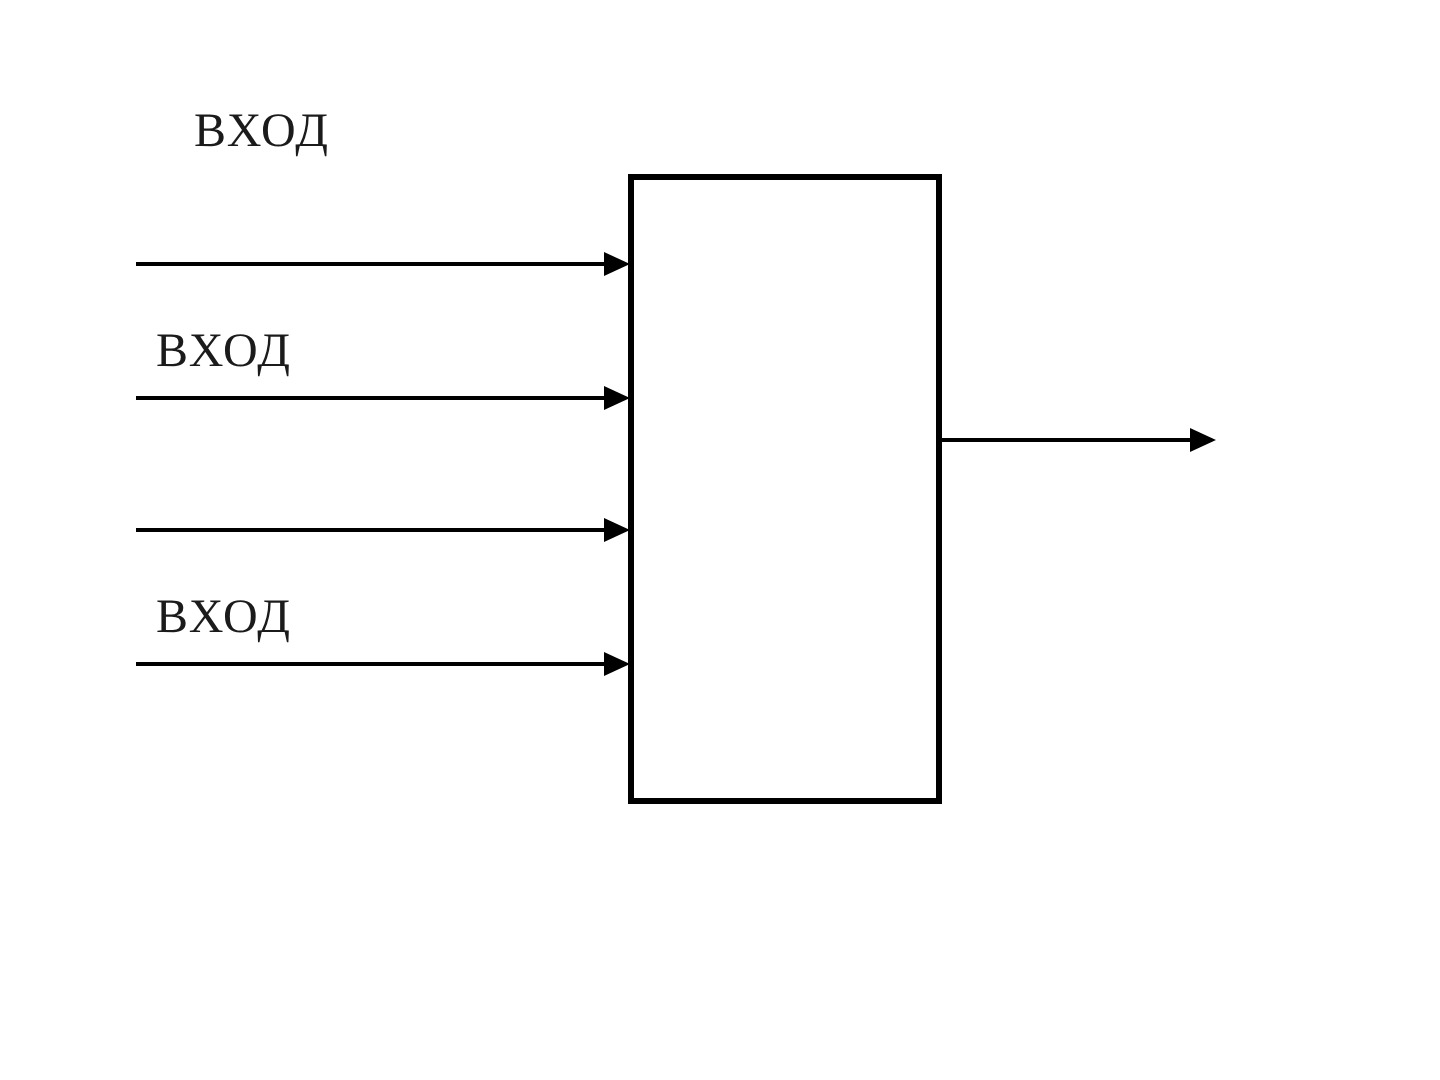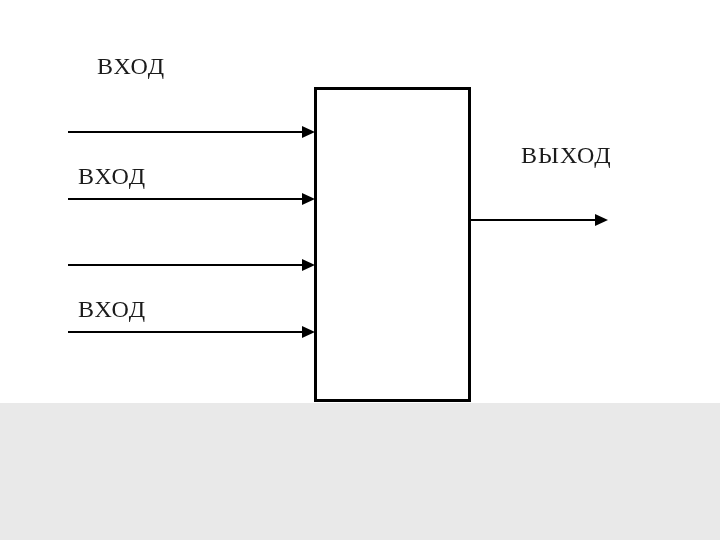--- a/index.html
+++ b/index.html
@@ -8,21 +8,21 @@
     --color-text: #1b1b1b;
   }
   * { margin: 0; padding: 0; box-sizing: border-box; }
   html, body {
     background: #e9e9e9;
     font-family: "Liberation Serif", "DejaVu Serif", serif;
   }
   .slide {
     position: relative;
     width: 720px;
-    height: 403px;
+    height: 540px;
     background: var(--color-background);
     overflow: hidden;
   }
   .label {
     position: absolute;
     font-size: 24px;
     line-height: 26px;
     letter-spacing: 1px;
     color: var(--color-text);
     white-space: nowrap;
@@ -76,21 +76,20 @@
 <body>
 
 <div class="slide">
 
   <div class="label input-label-1">ВХОД</div>
 
   <div class="label input-label-2">ВХОД</div>
 
   <div class="label input-label-3">ВХОД</div>
 
-  <div class="label output-label">ВЫХОД</div>
 
   <div class="block"></div>
 
   <div class="arrow input-arrow input-arrow-1">
     <span class="shaft"></span>
     <span class="head"></span>
   </div>
 
   <div class="arrow input-arrow input-arrow-2">
     <span class="shaft"></span>

